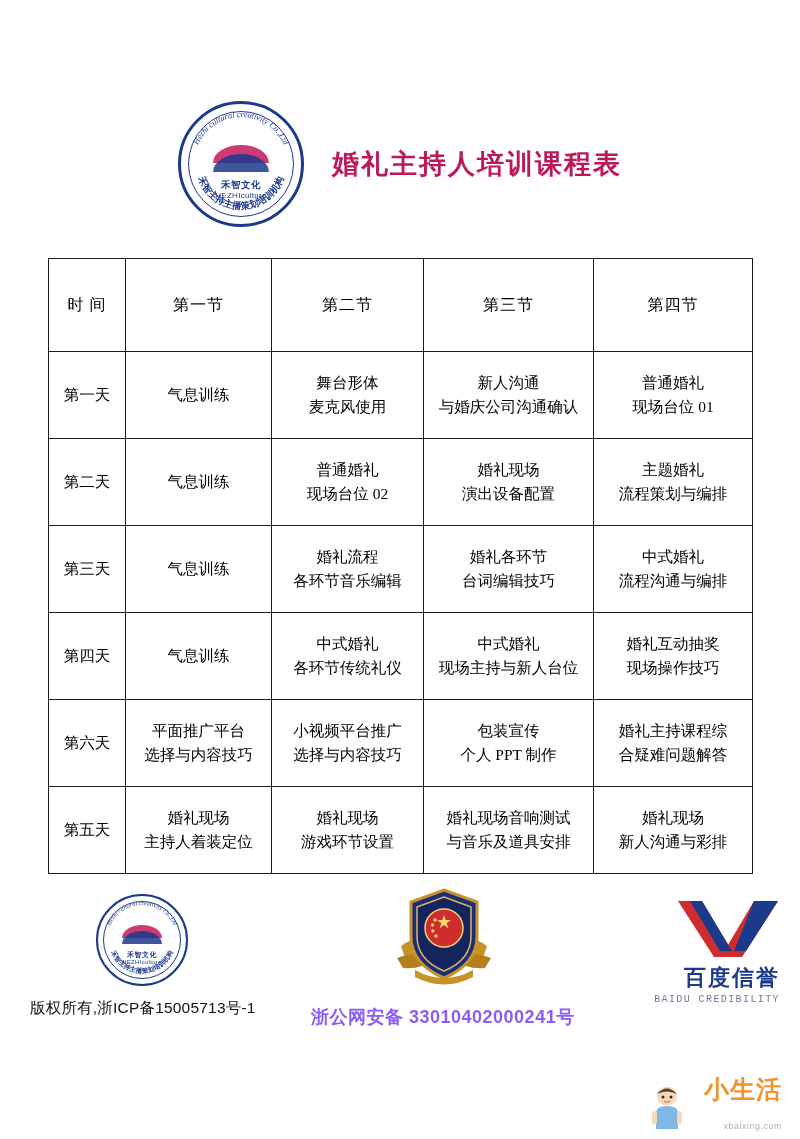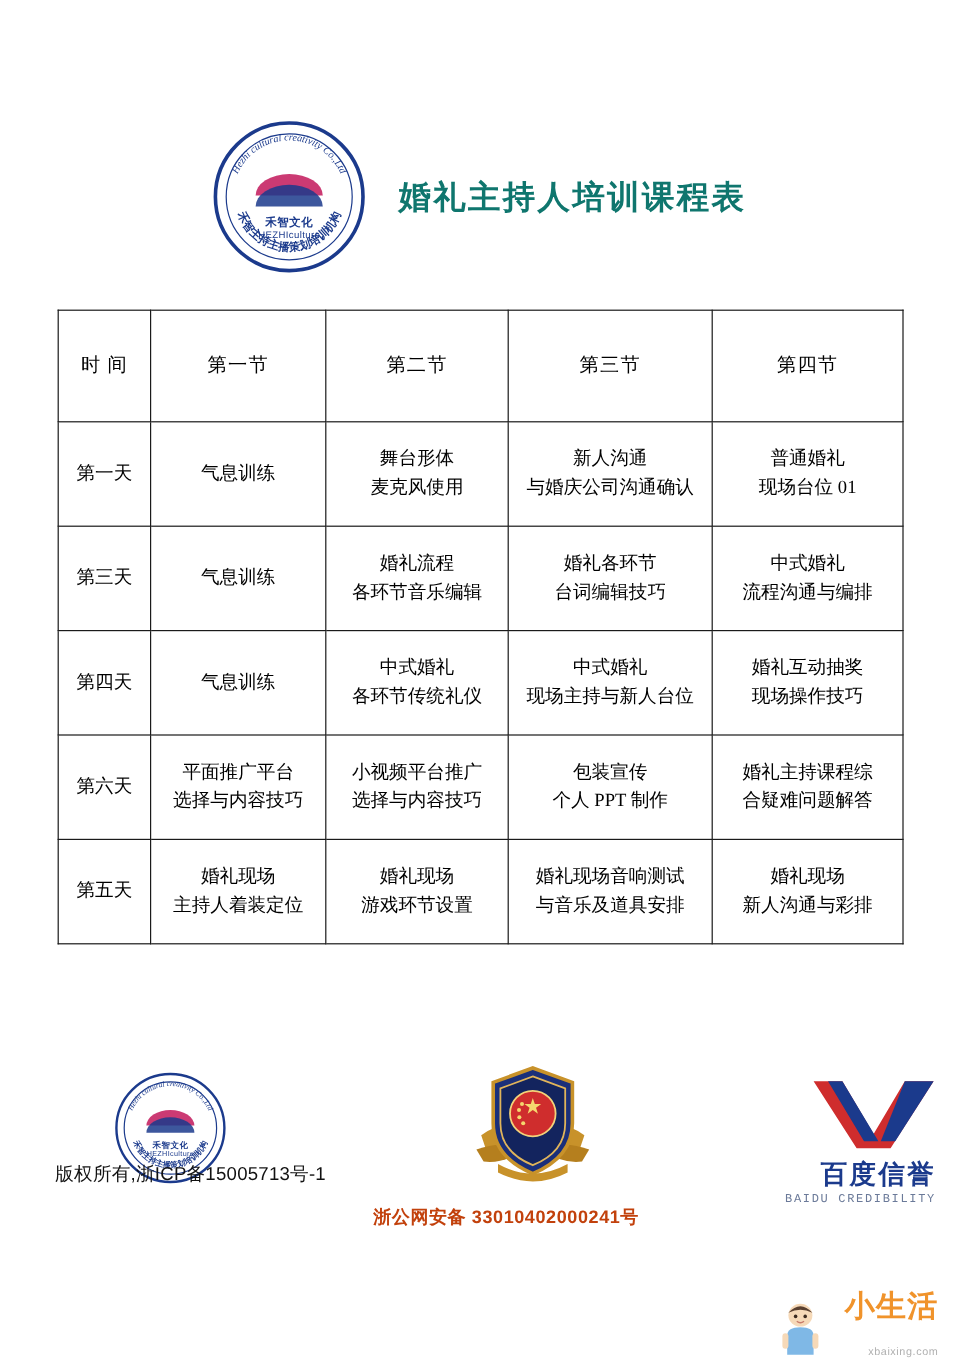--- a/index.html
+++ b/index.html
@@ -87,21 +87,21 @@
     top: 90px;
     text-align: center;
     font-size: 8px;
     color: #1b3a8c;
     letter-spacing: .3px;
   }
   .doc-title {
     font-size: 27px;
     font-weight: bold;
     letter-spacing: 2px;
-    color: #0f766e;
+    color: #be185d;
     white-space: nowrap;
   }
 
   
   .table-wrap {
     position: absolute;
     top: 258px;
     left: 48px;
     width: 704px;
   }
@@ -159,43 +159,42 @@
   .badge-left .logo-inner { inset: 7px; }
   .badge-left .logo-mark { width: 40px; height: 24px; top: 31px; }
   .badge-left .logo-mark .wave { width: 40px; height: 13px; }
   .badge-left .logo-mark .w2 { top: 6px; }
   .badge-left .logo-cn { top: 56px; font-size: 7px; }
   .badge-left .logo-en { top: 65px; font-size: 6px; }
 
   .copyright {
     position: absolute;
     left: 30px;
-    top: 968px;
+    top: 998px;
     font-size: 15.5px;
     color: #111;
     font-family: "Liberation Sans", sans-serif;
     letter-spacing: .2px;
-    margin-left: 16px;
   }
 
   
   .badge-center {
     position: absolute;
     left: 391px;
     top: 0px;
     width: 106px;
     height: 104px;
   }
   .police-text {
     position: absolute;
     left: 311px;
     top: 1005px;
-    font-size: 15px;
+    font-size: 18px;
     font-weight: bold;
-    color: #c2410c;
+    color: #8b5cf6;
     letter-spacing: .5px;
     font-family: "Liberation Sans", sans-serif;
   }
 
   
   .badge-right {
     position: absolute;
     left: 620px;
     top: 15px;
     width: 160px;
@@ -308,20 +307,38 @@
         <td class="cell-lines">
             <span>新人沟通</span>
             <span>与婚庆公司沟通确认</span>
           </td>
         <td class="cell-lines">
             <span>普通婚礼</span>
             <span>现场台位 01</span>
           </td>
       </tr>
 
+      <tr class="body">
+        <td>第二天</td>
+        <td class="cell-lines">
+            <span>气息训练</span>
+          </td>
+        <td class="cell-lines">
+            <span>普通婚礼</span>
+            <span>现场台位 02</span>
+          </td>
+        <td class="cell-lines">
+            <span>婚礼现场</span>
+            <span>演出设备配置</span>
+          </td>
+        <td class="cell-lines">
+            <span>主题婚礼</span>
+            <span>流程策划与编排</span>
+          </td>
+      </tr>
 
       <tr class="body">
         <td>第三天</td>
         <td class="cell-lines">
             <span>气息训练</span>
           </td>
         <td class="cell-lines">
             <span>婚礼流程</span>
             <span>各环节音乐编辑</span>
           </td>

